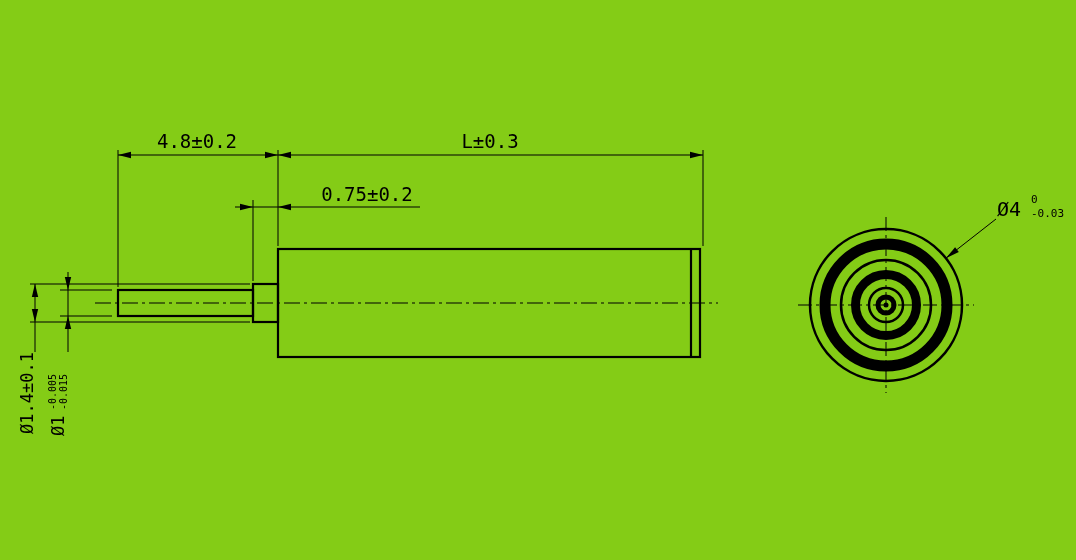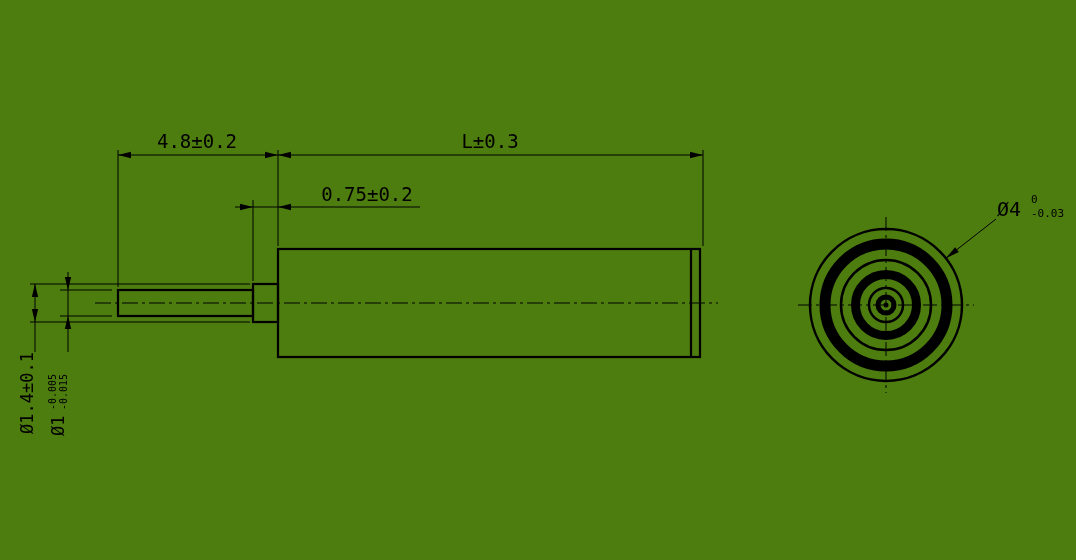--- a/index.html
+++ b/index.html
@@ -1,17 +1,17 @@
 <!DOCTYPE html>
 <html><head>
 <meta charset="utf-8">
 <style>
   html,body{margin:0;padding:0;background:#ffffff;}
   .canvas{
-    position:relative;width:1076px;height:560px;background:#4d7c0f;overflow:hidden;
+    position:relative;width:1076px;height:560px;background:#84cc16;overflow:hidden;
     font-family:"DejaVu Sans Mono","Liberation Mono",monospace;
   }
   svg{display:block;}
   .dim-text{fill:#000000;}
 </style>
 </head>
 <body>
 
 <div class="canvas">
 <svg width="1076" height="560" viewBox="0 0 1076 560" xmlns="http://www.w3.org/2000/svg">

